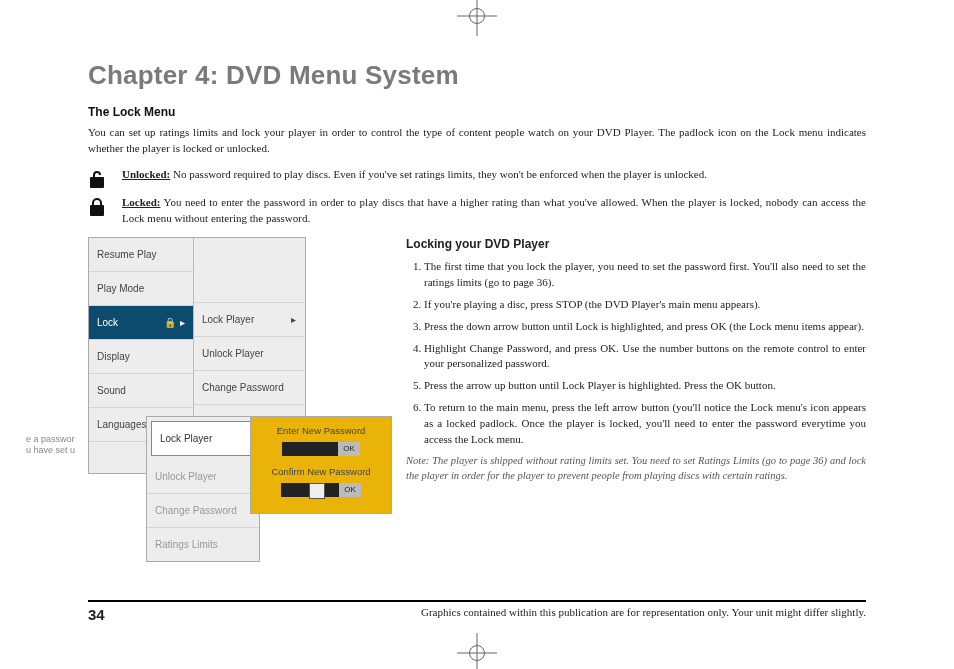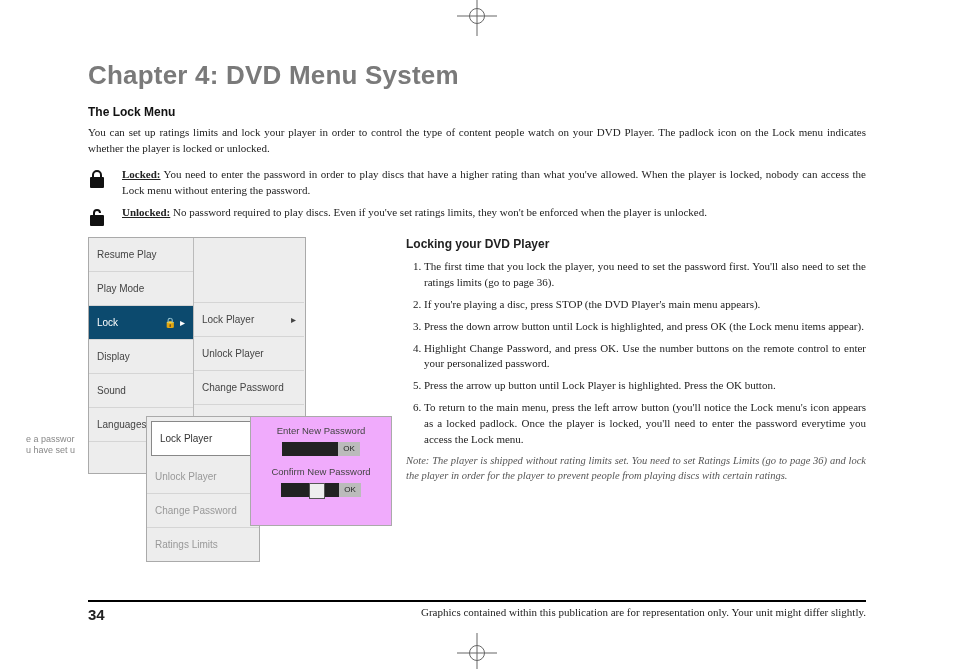--- a/index.html
+++ b/index.html
@@ -36,21 +36,21 @@
   .panel1{position:relative;width:216px}
   .p1-left{float:left;width:104px;border-right:1px solid #bbb}
   .p1-right{float:left;width:110px}
   .mi{padding:11px 8px;border-bottom:1px solid #d5d5d5}
   .mi.sel{background:#0c4a6e;color:#fff;display:flex;justify-content:space-between;align-items:center}
   .mi.sub{display:flex;justify-content:space-between;align-items:center}
   .mi .arrow{font-size:10px}
   .clearfix::after{content:"";display:block;clear:both}
   .overlap{position:relative;margin-top:-58px;margin-left:-2px;width:300px;height:190px}
   .panel2{position:absolute;left:60px;top:0;width:112px;background:#ededed;border:1px solid #aaa}
-  .panel3{position:absolute;left:164px;top:0;width:140px;background:#f0abfc;border:1px solid #aaa;padding:8px 0 16px;text-align:center}
+  .panel3{position:absolute;left:164px;top:0;width:140px;background:#eab308;border:1px solid #aaa;padding:8px 0 4px;text-align:center}
   .pw-label{font-size:9.5px;color:#444;margin-bottom:6px}
   .pw-boxes{display:inline-flex;gap:0;margin-bottom:10px}
   .pw-boxes span{width:14px;height:14px;background:#222;display:inline-block}
   .pw-boxes span.ok{width:22px;background:#bbb;color:#222;font-size:8px;line-height:14px;text-align:center}
   .frag{position:absolute;left:-60px;top:18px;font-size:9px;color:#888;line-height:1.2}
   .panel2 .mi.hdr{background:#fff;border:1px solid #888;margin:4px;font-weight:normal;color:#333}
   svg{display:block}
 </style>
 </head>
 <body>
@@ -65,36 +65,36 @@
     </div>
 
   <div class="content">
     <h1 class="chapter">Chapter 4: DVD Menu System</h1>
     <h2 class="section">The Lock Menu</h2>
     <p class="body">You can set up ratings limits and lock your player in order to control the type of content people watch on your DVD Player. The padlock icon on the Lock menu indicates whether the player is locked or unlocked.</p>
 
     <div class="lock-row">
       <div class="lock-icon">
         <svg width="18" height="20" viewBox="0 0 18 20">
-            <path d="M4 8V6a5 5 0 0 1 10 0v2h1a1 1 0 0 1 1 1v9a1 1 0 0 1-1 1H3a1 1 0 0 1-1-1V9a1 1 0 0 1 1-1h1zm2 0h6V6a3 3 0 0 0-6 0v2z" fill="#111"></path>
+            <path d="M5 8V6a4 4 0 0 1 8 0h-2a2 2 0 0 0-4 0v2h8a1 1 0 0 1 1 1v9a1 1 0 0 1-1 1H3a1 1 0 0 1-1-1V9a1 1 0 0 1 1-1h2z" fill="#111"></path>
           </svg>
       </div>
       <div class="lock-text">
-        <span class="lead">Locked:</span><span> You need to enter the password in order to play discs that have a higher rating than what you've allowed. When the player is locked, nobody can access the Lock menu without entering the password.</span>
+        <span class="lead">Unlocked:</span><span> No password required to play discs. Even if you've set ratings limits, they won't be enforced when the player is unlocked.</span>
       </div>
     </div>
 
     <div class="lock-row">
       <div class="lock-icon">
         <svg width="18" height="20" viewBox="0 0 18 20">
-            <path d="M5 8V6a4 4 0 0 1 8 0h-2a2 2 0 0 0-4 0v2h8a1 1 0 0 1 1 1v9a1 1 0 0 1-1 1H3a1 1 0 0 1-1-1V9a1 1 0 0 1 1-1h2z" fill="#111"></path>
+            <path d="M4 8V6a5 5 0 0 1 10 0v2h1a1 1 0 0 1 1 1v9a1 1 0 0 1-1 1H3a1 1 0 0 1-1-1V9a1 1 0 0 1 1-1h1zm2 0h6V6a3 3 0 0 0-6 0v2z" fill="#111"></path>
           </svg>
       </div>
       <div class="lock-text">
-        <span class="lead">Unlocked:</span><span> No password required to play discs. Even if you've set ratings limits, they won't be enforced when the player is unlocked.</span>
+        <span class="lead">Locked:</span><span> You need to enter the password in order to play discs that have a higher rating than what you've allowed. When the player is locked, nobody can access the Lock menu without entering the password.</span>
       </div>
     </div>
 
     <div class="two-col">
       <div class="figcol">
 
         <div class="panel panel1 clearfix">
           <div class="p1-left">
             <div class="mi">Resume Play</div>
             <div class="mi">Play Mode</div>

